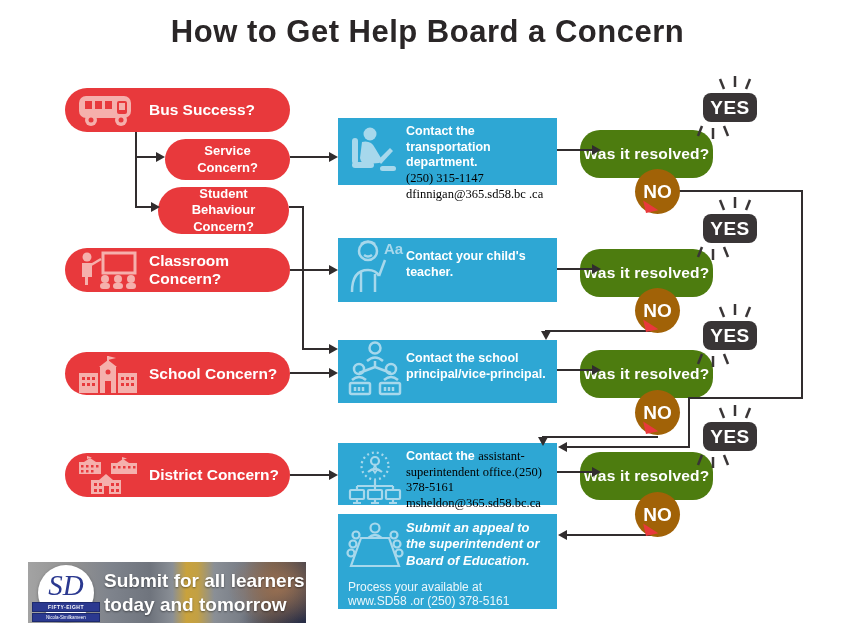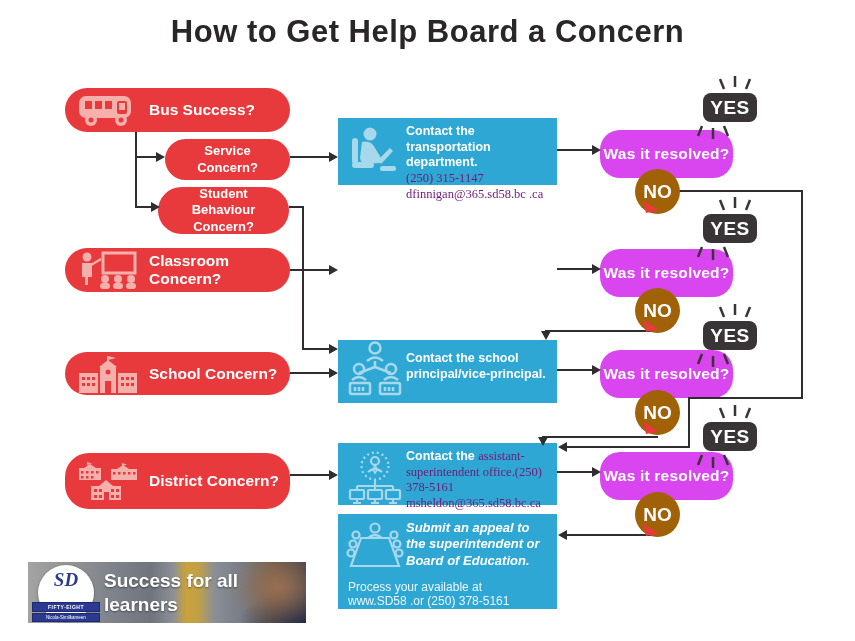--- a/index.html
+++ b/index.html
@@ -13,26 +13,26 @@
   .rpill.big{justify-content:flex-start;}
   .rpill .ric{flex:0 0 auto;margin:0 10px 0 12px;display:flex;align-items:center;}
   .rpill .rlabel{font-size:15.5px;}
   .rpill.small .rlabel{font-size:13px;text-align:center;line-height:1.25;padding:0 8px;}
   
   .bbox{position:absolute;left:338px;width:219px;background:#2ea7d4;color:#fff;
         display:flex;align-items:flex-start;padding:6px 8px 16px 6px;box-sizing:border-box;}
   .bbox .bic{flex:0 0 62px;display:flex;align-items:center;justify-content:center;margin-top:2px;}
   .bbox .btxt{flex:1;font-size:12.5px;line-height:1.25;}
   .bb{font-weight:700;}
-  .bs{font-family:"Liberation Serif",serif;font-size:12.5px;color:#701a75;font-weight:400;}
+  .bs{font-family:"Liberation Serif",serif;font-size:12.5px;color:#000000;font-weight:400;}
   .blight{color:rgba(255,255,255,.9);font-weight:400;font-size:12px;}
   .bbox p{margin:0;}
   .appeal-wrap{display:block !important;}
   
-  .dpill{position:absolute;left:600px;width:133px;height:48px;background:#d946ef;color:#fff;
+  .dpill{position:absolute;left:580px;width:133px;height:48px;background:#4d7c0f;color:#fff;
          border-radius:20px;display:flex;align-items:center;justify-content:center;
          font-size:15.5px;font-weight:600;letter-spacing:.2px;}
   
   .yes{position:absolute;width:54px;height:29px;background:#393536;color:#fff;border-radius:8px;
        display:flex;align-items:center;justify-content:center;font-size:19px;font-weight:800;letter-spacing:.5px;}
   .burst{position:absolute;width:32px;height:15px;}
   .burst svg{display:block;}
   .burst.flip{transform:rotate(180deg);}
   
   .no{position:absolute;width:45px;height:45px;background:#a16207;color:#fff;border-radius:50%;
@@ -48,21 +48,21 @@
   
   .banner{position:absolute;left:28px;top:562px;width:278px;height:61px;overflow:hidden;
       background:
         radial-gradient(70px 55px at 90% 40%, rgba(155,112,82,.95), rgba(155,112,82,0) 72%),
         radial-gradient(90px 45px at 100% 100%, rgba(38,44,70,.95), rgba(38,44,70,0) 75%),
         linear-gradient(90deg,#a3a3a3 0%,#929292 16%,#7e838c 30%,#6f747d 44%,#8a8f96 52%,
           #c9a23c 57%,#c2a045 61%,#8a8f96 67%,#767b84 78%,#6b5b4d 88%,#41414c 100%);}
   .logo-circle{position:absolute;left:10px;top:3px;width:56px;height:56px;background:#fff;border-radius:50%;
       box-shadow:0 1px 3px rgba(0,0,0,.35);}
   .logo-sd{position:absolute;left:0;top:4px;width:56px;text-align:center;
-      font-family:"Liberation Serif",serif;font-style:italic;font-weight:700;font-size:19px;color:#2b3990;}
+      font-family:"Liberation Serif",serif;font-style:italic;font-weight:400;font-size:29px;color:#2b3990;}
   .ribbon{position:absolute;left:-6px;top:37px;width:68px;text-align:center;color:#fff;}
   .ribbon .r1{background:#2b3990;font-size:5px;font-weight:700;letter-spacing:.5px;padding:1px 0;border:1px solid #1d2a6e;}
   .ribbon .r2{background:#2b3990;font-size:4.5px;padding:1px 0;margin-top:1px;border:1px solid #1d2a6e;}
   .slogan{position:absolute;left:76px;top:7px;color:#fff;font-weight:700;font-size:19px;line-height:1.28;
       text-shadow:0 1px 2px rgba(0,0,0,.45);}
   svg{overflow:visible;}
 </style>
 </head>
 <body>
 
@@ -135,21 +135,21 @@
           <rect x="49" y="22" width="3" height="3" fill="#e8393c"></rect>
           <rect x="54" y="22" width="3" height="3" fill="#e8393c"></rect>
         <rect x="44" y="28" width="3" height="3" fill="#e8393c"></rect>
           <rect x="49" y="28" width="3" height="3" fill="#e8393c"></rect>
           <rect x="54" y="28" width="3" height="3" fill="#e8393c"></rect>
       </svg>
     </span>
     <span class="rlabel">School Concern?</span>
   </div>
 
-  <div class="rpill big" style="left:65px;top:453px;width:225px;height:56px;">
+  <div class="rpill big" style="left:65px;top:453px;width:225px;height:44px;">
     <span class="ric">
       <svg width="62" height="40" viewBox="0 0 62 40">
         <path d="M10 1 l5 1.5 -5 1.5 z" fill="#f5b0ac"></path>
         <rect x="2" y="7" width="22" height="12" fill="#f5b0ac"></rect>
           <path d="M7 7 L13 3 L19 7 Z" fill="#f5b0ac"></path>
         <rect x="4" y="10" width="2.5" height="2.5" fill="#e8393c"></rect>
           <rect x="9" y="10" width="2.5" height="2.5" fill="#e8393c"></rect>
           <rect x="14" y="10" width="2.5" height="2.5" fill="#e8393c"></rect>
           <rect x="19" y="10" width="2.5" height="2.5" fill="#e8393c"></rect>
         <rect x="4" y="15" width="2.5" height="2.5" fill="#e8393c"></rect>
@@ -192,20 +192,38 @@
         </g>
       </svg>
     </span>
     <div class="btxt">
       <p class="bb">Contact the transportation department.</p>
       <p class="bs">(250) 315-1147</p>
       <p class="bs">dfinnigan@365.sd58.bc .ca</p>
     </div>
   </div>
 
+  <div class="bbox" style="top:238px;height:64px;align-items:center;">
+    <span class="bic">
+      <svg width="54" height="56" viewBox="0 0 54 56">
+        <g fill="none" stroke="#a7d8ec" stroke-width="2.5">
+          <circle cx="20" cy="13" r="9"></circle>
+          <path d="M13 6 q7 -5 14 0"></path>
+          <path d="M16 17 q4 3 8 0"></path>
+          <path d="M4 54 q0 -22 16 -22 q8 0 11 6"></path>
+          <path d="M31 38 L37 22"></path>
+          <path d="M13 34 v20 M27 36 v18"></path>
+        </g>
+        <text x="36" y="16" font-size="15" font-weight="700" fill="#a7d8ec" font-family="Liberation Sans, sans-serif">Aa</text>
+      </svg>
+    </span>
+    <div class="btxt">
+      <p class="bb">Contact your child's teacher.</p>
+    </div>
+  </div>
 
   <div class="bbox" style="top:340px;height:63px;align-items:center;">
     <span class="bic">
       <svg width="56" height="54" viewBox="0 0 56 54">
         <g fill="none" stroke="#a7d8ec" stroke-width="2.5">
           <circle cx="28" cy="7" r="5.5"></circle>
           <path d="M20 20 q8 -7 16 0"></path>
           <path d="M28 20 v6 M28 26 L12 32 M28 26 L44 32"></path>
           <circle cx="12" cy="28" r="5"></circle>
             <path d="M5 39 q7 -6 14 0"></path>
@@ -412,18 +430,18 @@
 
   <div class="banner">
     <div class="logo-circle">
       <div class="logo-sd">SD</div>
       <div class="ribbon">
         <div class="r1">FIFTY-EIGHT</div>
         <div class="r2">Nicola-Similkameen</div>
       </div>
     </div>
     <div class="slogan">
-      <div>Success for all learners</div>
+      <div>Submit for all learners</div>
       <div>today and tomorrow</div>
     </div>
   </div>
 
 </div>
 
 </body></html>

